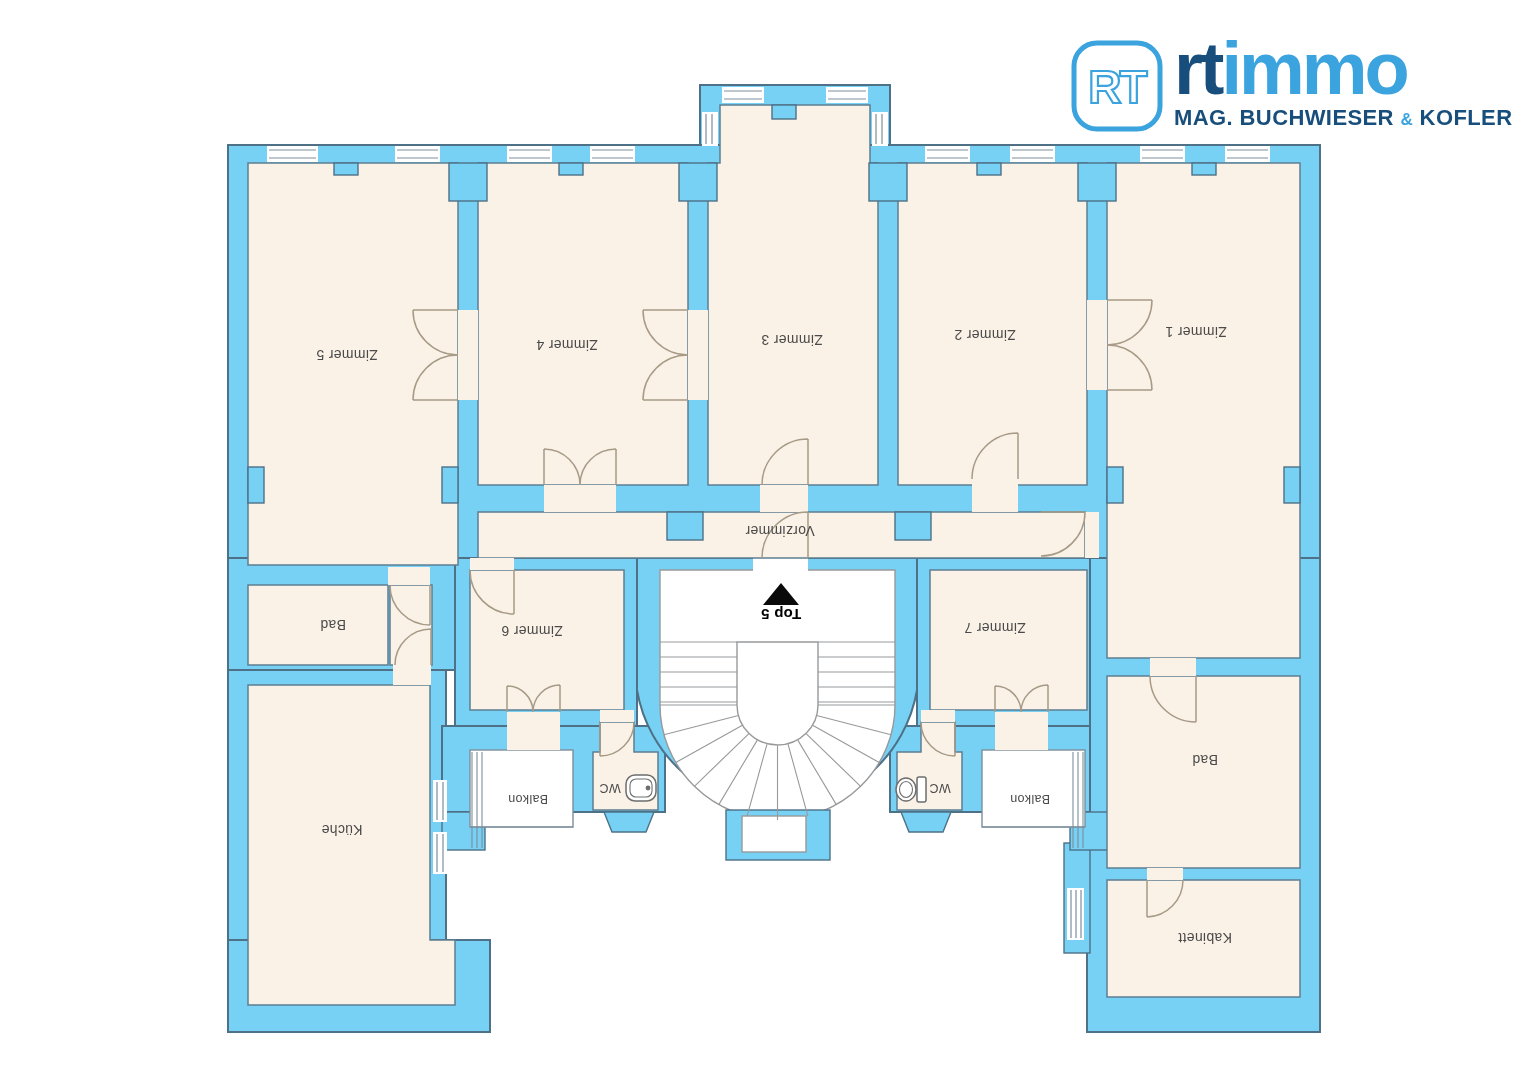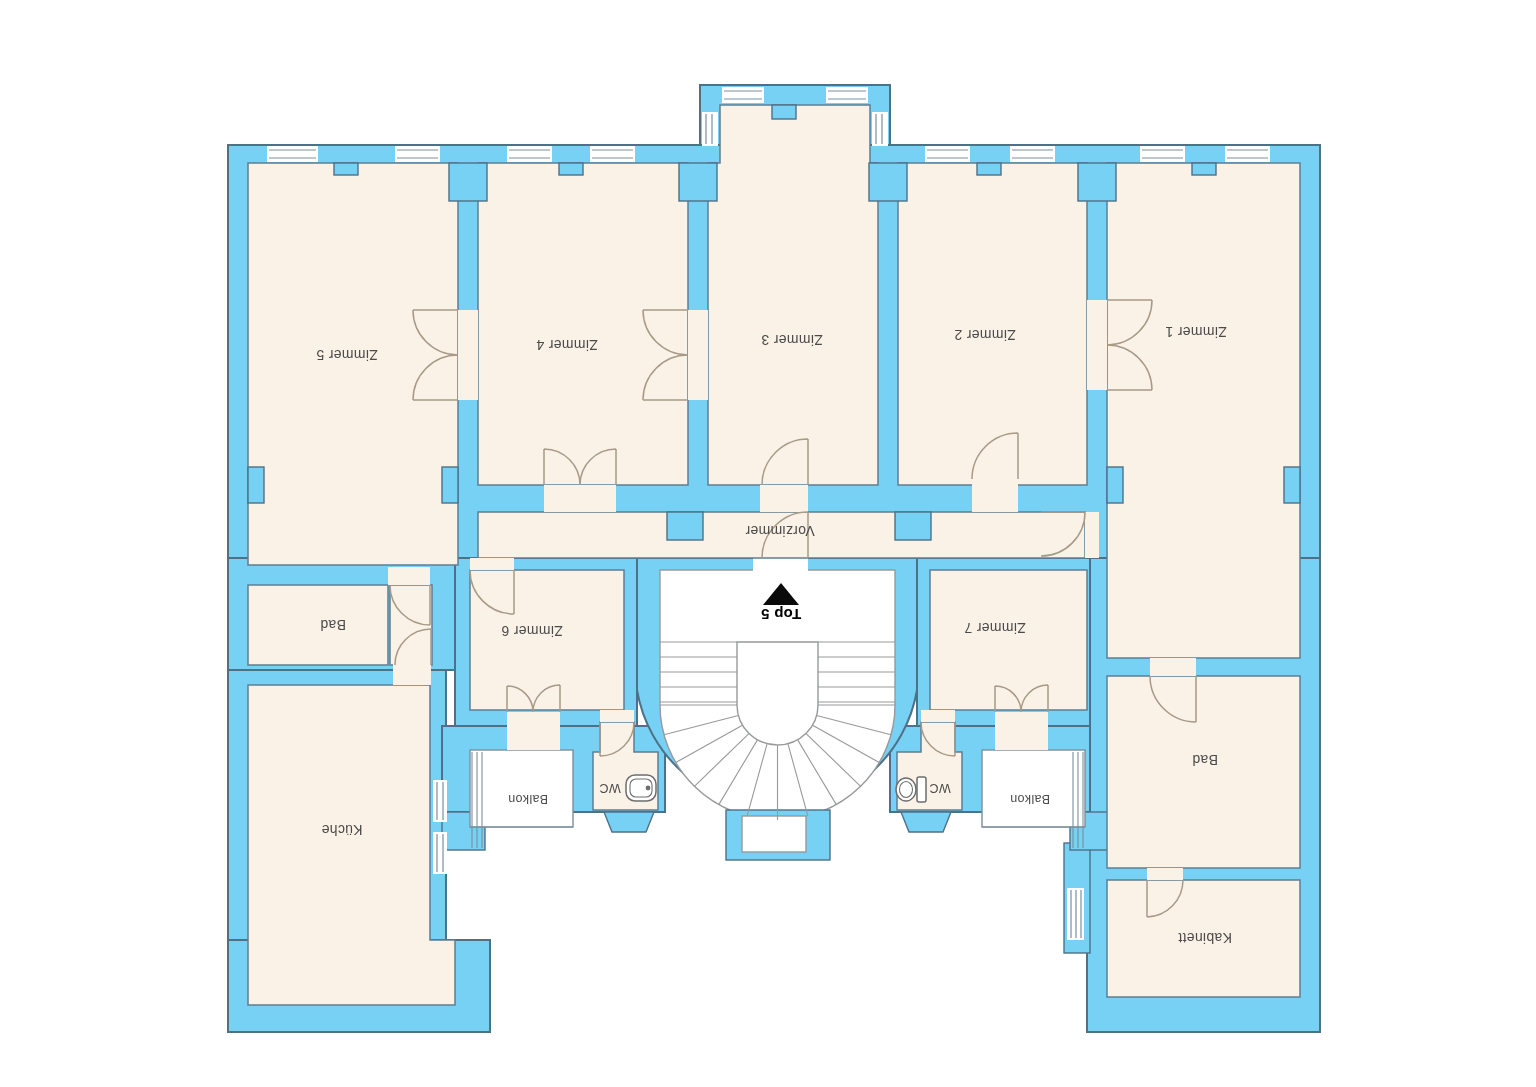--- a/index.html
+++ b/index.html
@@ -266,14 +266,24 @@
   <div class="lbl" style="left:333px;top:625px">Bad</div>
   <div class="lbl" style="left:342px;top:830px">Küche</div>
   <div class="lbl small" style="left:528px;top:799px">Balkon</div>
   <div class="lbl small" style="left:610px;top:788px">WC</div>
   <div class="lbl small" style="left:940px;top:788px">WC</div>
   <div class="lbl small" style="left:1030px;top:799px">Balkon</div>
   <div class="lbl" style="left:1205px;top:760px">Bad</div>
   <div class="lbl" style="left:1205px;top:938px">Kabinett</div>
   <div class="lbl unit" style="left:781px;top:614px">Top 5</div>
 
+  <div class="logo">
+    <svg class="logo-icon" viewBox="0 0 98 106">
+      <rect x="6" y="7" width="86" height="86" rx="23" fill="#ffffff" stroke="#3BA3DE" stroke-width="5"></rect>
+      <text x="49" y="67" text-anchor="middle" font-family="Liberation Sans, sans-serif" font-size="46" font-weight="bold" letter-spacing="-2" fill="#ffffff" stroke="#3BA3DE" stroke-width="2.2">RT</text>
+    </svg>
+    <div class="logo-text">
+      <div class="wordmark"><span class="dark">rt</span><span class="light">immo</span></div>
+      <div class="subtitle"><span>MAG. BUCHWIESER</span> <span class="amp">&amp;</span> <span>KOFLER</span></div>
+    </div>
+  </div>
 
 </div>
 
 </body></html>

